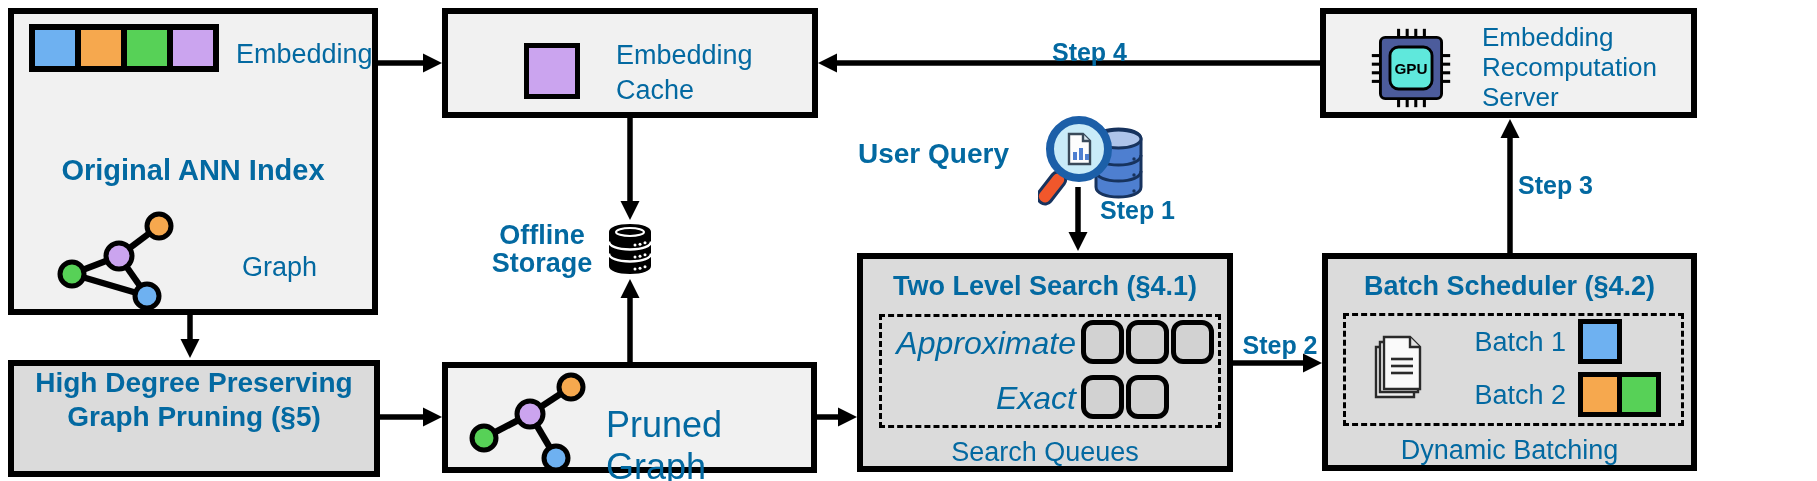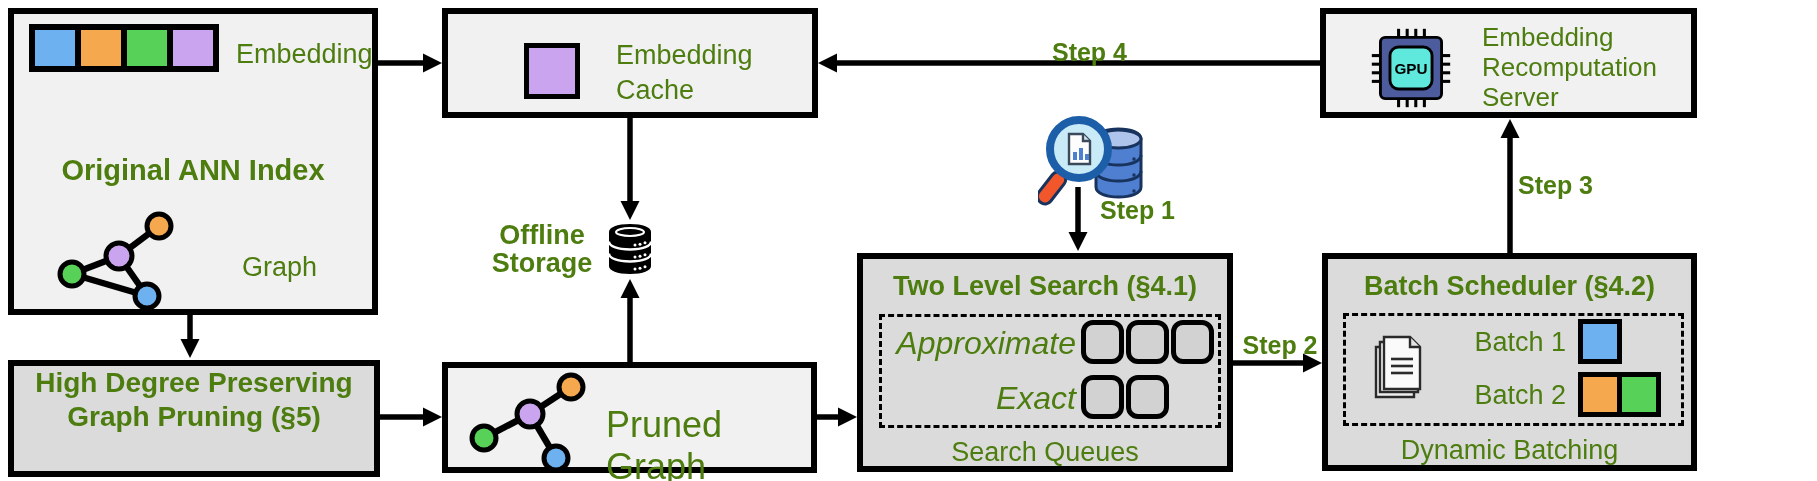--- a/index.html
+++ b/index.html
@@ -1,18 +1,18 @@
 <!DOCTYPE html>
 <html style="--blue: #6EB1F1; --orange: #F6A84E; --green: #57D157; --purple: #CBA4EF; --box_light: #F1F1F1; --box_gray: #DBDBDB; --slot_gray: #D2D2D2;"><head>
 <meta charset="utf-8">
 <style>
   html,body{margin:0;padding:0;background:#fff;}
   .canvas{
     position:relative;width:1817px;height:481px;background:#fff;overflow:hidden;
-    font-family:"Liberation Sans","DejaVu Sans",sans-serif;color:#4d7c0f;
+    font-family:"Liberation Sans","DejaVu Sans",sans-serif;color:#0369a1;
   }
   .box{position:absolute;border:6px solid #000;box-sizing:border-box;}
   .light{background:var(--box_light,#F1F1F1);}
   .gray{background:var(--box_gray,#DBDBDB);}
   .lbl{position:absolute;white-space:pre-line;}
   .b{font-weight:bold;}
   .ctr{text-align:center;left:0;right:0;}
   svg{display:block;}
   .overlay{position:absolute;left:0;top:0;pointer-events:none;}
 
@@ -208,20 +208,21 @@
         <circle cx="40" cy="20.8" r="1.5"></circle>
       <circle cx="30" cy="35" r="1.5"></circle>
         <circle cx="35" cy="34.2" r="1.5"></circle>
         <circle cx="40" cy="32.8" r="1.5"></circle>
       <circle cx="30" cy="47" r="1.5"></circle>
         <circle cx="35" cy="46.2" r="1.5"></circle>
         <circle cx="40" cy="44.8" r="1.5"></circle>
     </g>
   </svg>
 
+  <div class="lbl uq-label b">User Query</div>
   <svg class="uq-icon" width="114" height="104" viewBox="0 0 114 104">
     <g>
       <path d="M58 29 C58 22.8 68 19 80.5 19 C93 19 103 22.8 103 29 L103 77 C103 83.2 93 87 80.5 87 C68 87 58 83.2 58 77 Z" fill="#4E7FD0" stroke="#17335E" stroke-width="3"></path>
       <path d="M58 45 C58 51.2 68 55 80.5 55 C93 55 103 51.2 103 45" fill="none" stroke="#17335E" stroke-width="3"></path>
       <path d="M58 61 C58 67.2 68 71 80.5 71 C93 71 103 67.2 103 61" fill="none" stroke="#17335E" stroke-width="3"></path>
       <ellipse cx="80.5" cy="29" rx="22.5" ry="9" fill="#AEC4EA" stroke="#17335E" stroke-width="3"></ellipse>
       <circle cx="96" cy="49" r="1.7" fill="#17335E"></circle>
         <circle cx="96" cy="65" r="1.7" fill="#17335E"></circle>
         <circle cx="96" cy="81" r="1.7" fill="#17335E"></circle>
     </g>

